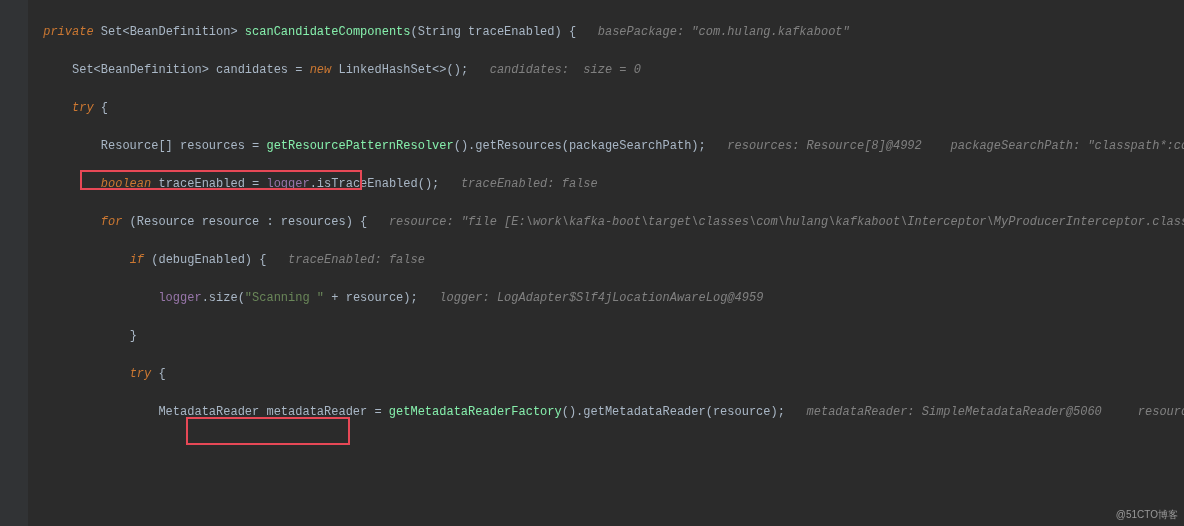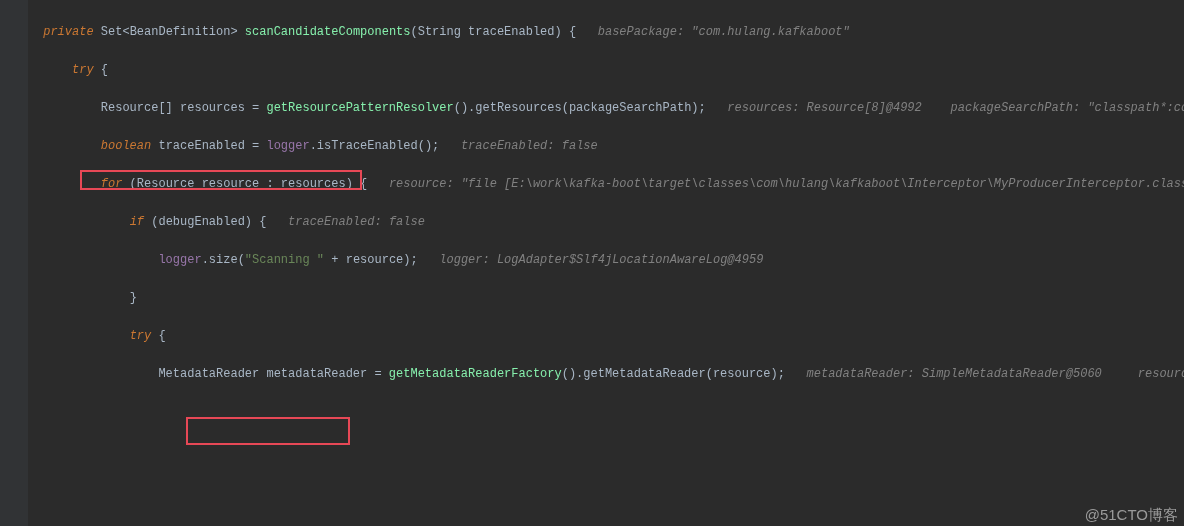--- a/index.html
+++ b/index.html
@@ -52,33 +52,34 @@
     top: 417px;
     width: 164px;
     height: 28px;
     pointer-events: none;
   }
   .watermark {
     position: absolute;
     right: 6px;
     bottom: 2px;
     color: #9a9a9a;
-    font-size: 15px;
+    font-size: 10px;
     font-family: sans-serif;
   }
 </style>
 </head>
 <body>
 
 
 
 <div class="gutter"></div>
 
 <div class="code">
 <div class="line"> <span class="kw">private</span><span> Set&lt;BeanDefinition&gt; </span><span class="call">scanCandidateComponents</span><span>(String traceEnabled) {   </span><span class="cmt">basePackage: "com.hulang.kafkaboot"</span></div>
+<div class="line">     <span>Set&lt;BeanDefinition&gt; candidates = </span><span class="kw">new</span><span> LinkedHashSet&lt;&gt;();   </span><span class="cmt">candidates:  size = 0</span></div>
 <div class="line">     <span class="kw">try</span><span> {</span></div>
 <div class="line">         <span>Resource[] resources = </span><span class="call">getResourcePatternResolver</span><span>().getResources(packageSearchPath);   </span><span class="cmt">resources: Resource[8]@4992    packageSearchPath: "classpath*:com/hulan</span></div>
 <div class="line">         <span class="kw">boolean</span><span> traceEnabled = </span><span class="violet">logger</span><span>.isTraceEnabled();   </span><span class="cmt">traceEnabled: false</span></div>
 <div class="line">         <span class="kw">for</span><span> (Resource resource : resources) {   </span><span class="cmt">resource: "file [E:\work\kafka-boot\target\classes\com\hulang\kafkaboot\Interceptor\MyProducerInterceptor.class]"</span></div>
 <div class="line">             <span class="kw">if</span><span> (debugEnabled) {   </span><span class="cmt">traceEnabled: false</span></div>
 <div class="line">                 <span class="violet">logger</span><span>.size(</span><span class="str">"Scanning "</span><span> + resource);   </span><span class="cmt">logger: LogAdapter$Slf4jLocationAwareLog@4959</span></div>
 <div class="line">             <span>}</span></div>
 <div class="line">             <span class="kw">try</span><span> {</span></div>
 <div class="line">                 <span>MetadataReader metadataReader = </span><span class="call">getMetadataReaderFactory</span><span>().getMetadataReader(resource);   </span><span class="cmt">metadataReader: SimpleMetadataReader@5060     resource: "file</span></div>
 

